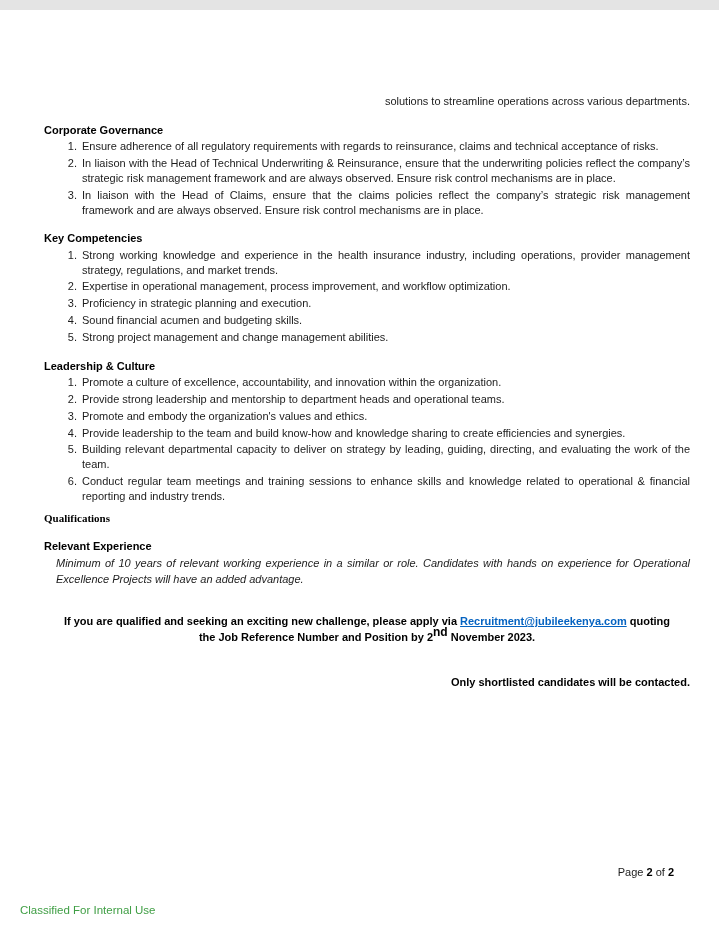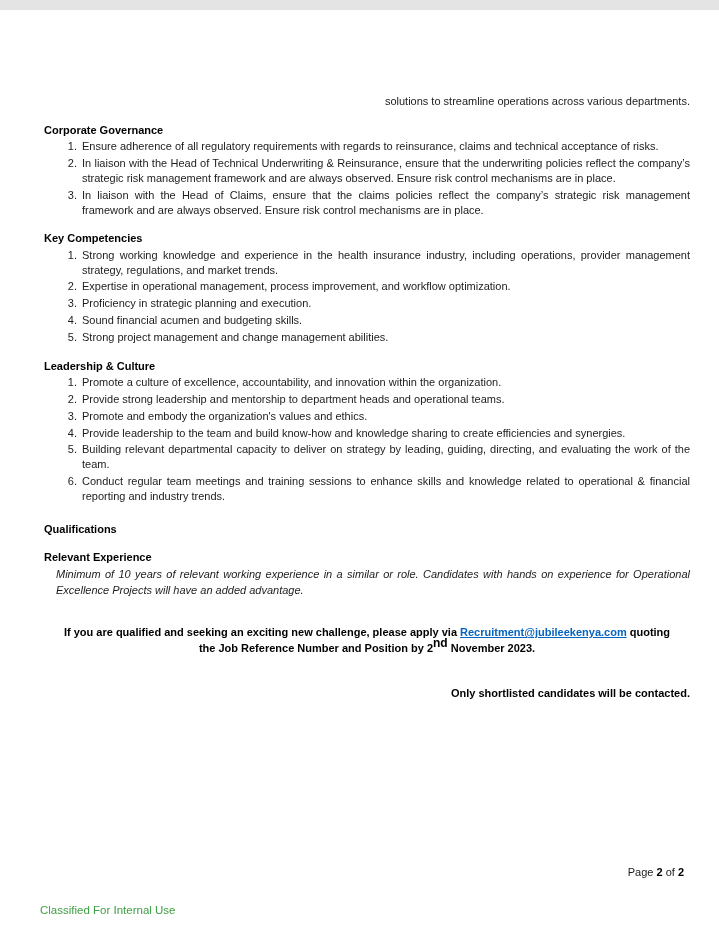--- a/index.html
+++ b/index.html
@@ -20,21 +20,21 @@
   }
   .page {
     padding: 84px 29px 0 44px;
   }
   .continuation {
     margin: 0 0 0 34px;
     line-height: 1.35;
     text-align: right;
   }
   .section { margin-top: 14px; }
-  .section-qualifications { margin-top: 18px; }
+  .section-qualifications { margin-top: 7px; font-family: Liberation Serif, serif; }
   .section-title {
     font-weight: bold;
     color: #000000;
     line-height: 1.3;
   }
   ol.section-list {
     margin: 2px 0 0 0;
     padding-left: 36px;
     text-align: justify;
   }
@@ -68,29 +68,29 @@
     line-height: 0;
   }
   .shortlisted {
     margin-top: 30px;
     text-align: right;
     font-weight: bold;
     color: #000000;
   }
   .page-number {
     position: absolute;
-    right: 35px;
+    right: 45px;
     top: 866px;
     color: #1c1c1c;
     text-align: center;
   }
   .page-number b { font-weight: bold; color: #000; }
   .classification {
     position: absolute;
-    left: 40px;
+    left: 20px;
     top: 904px;
     color: #3f9e44;
     font-size: 11.5px;
   }
 </style>
 </head>
 <body>
 
 <div class="topbar"></div>
 

